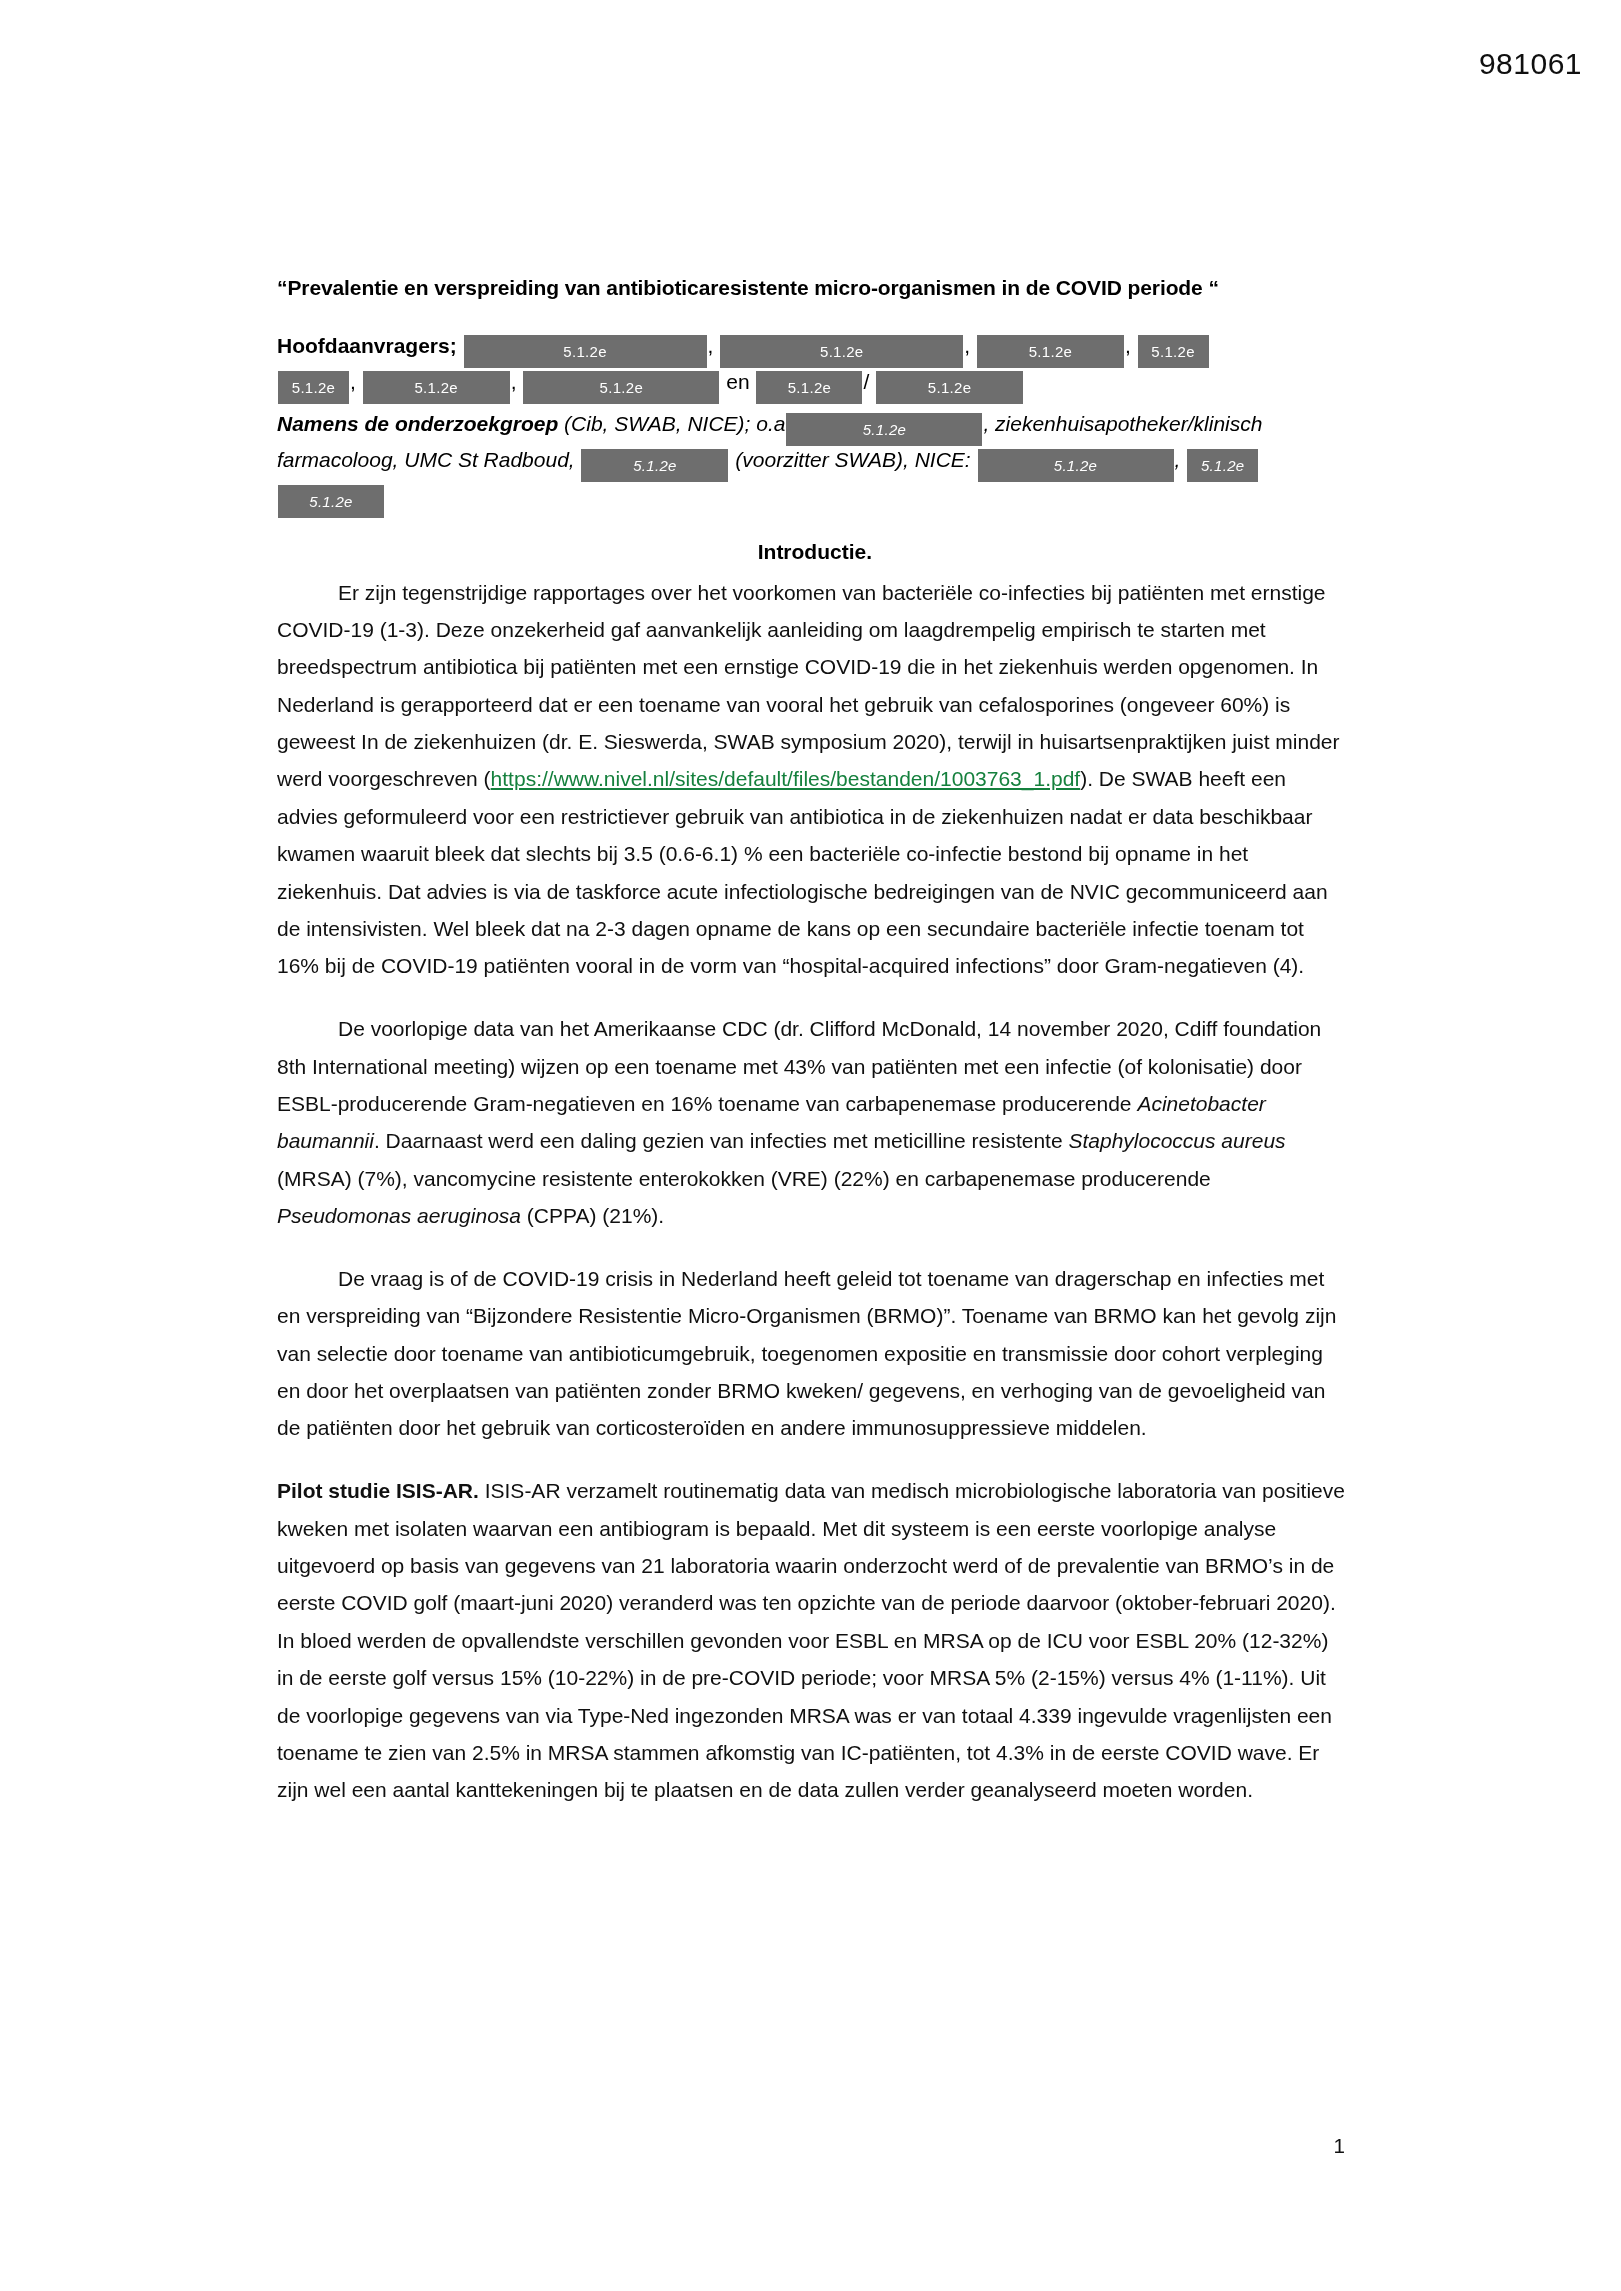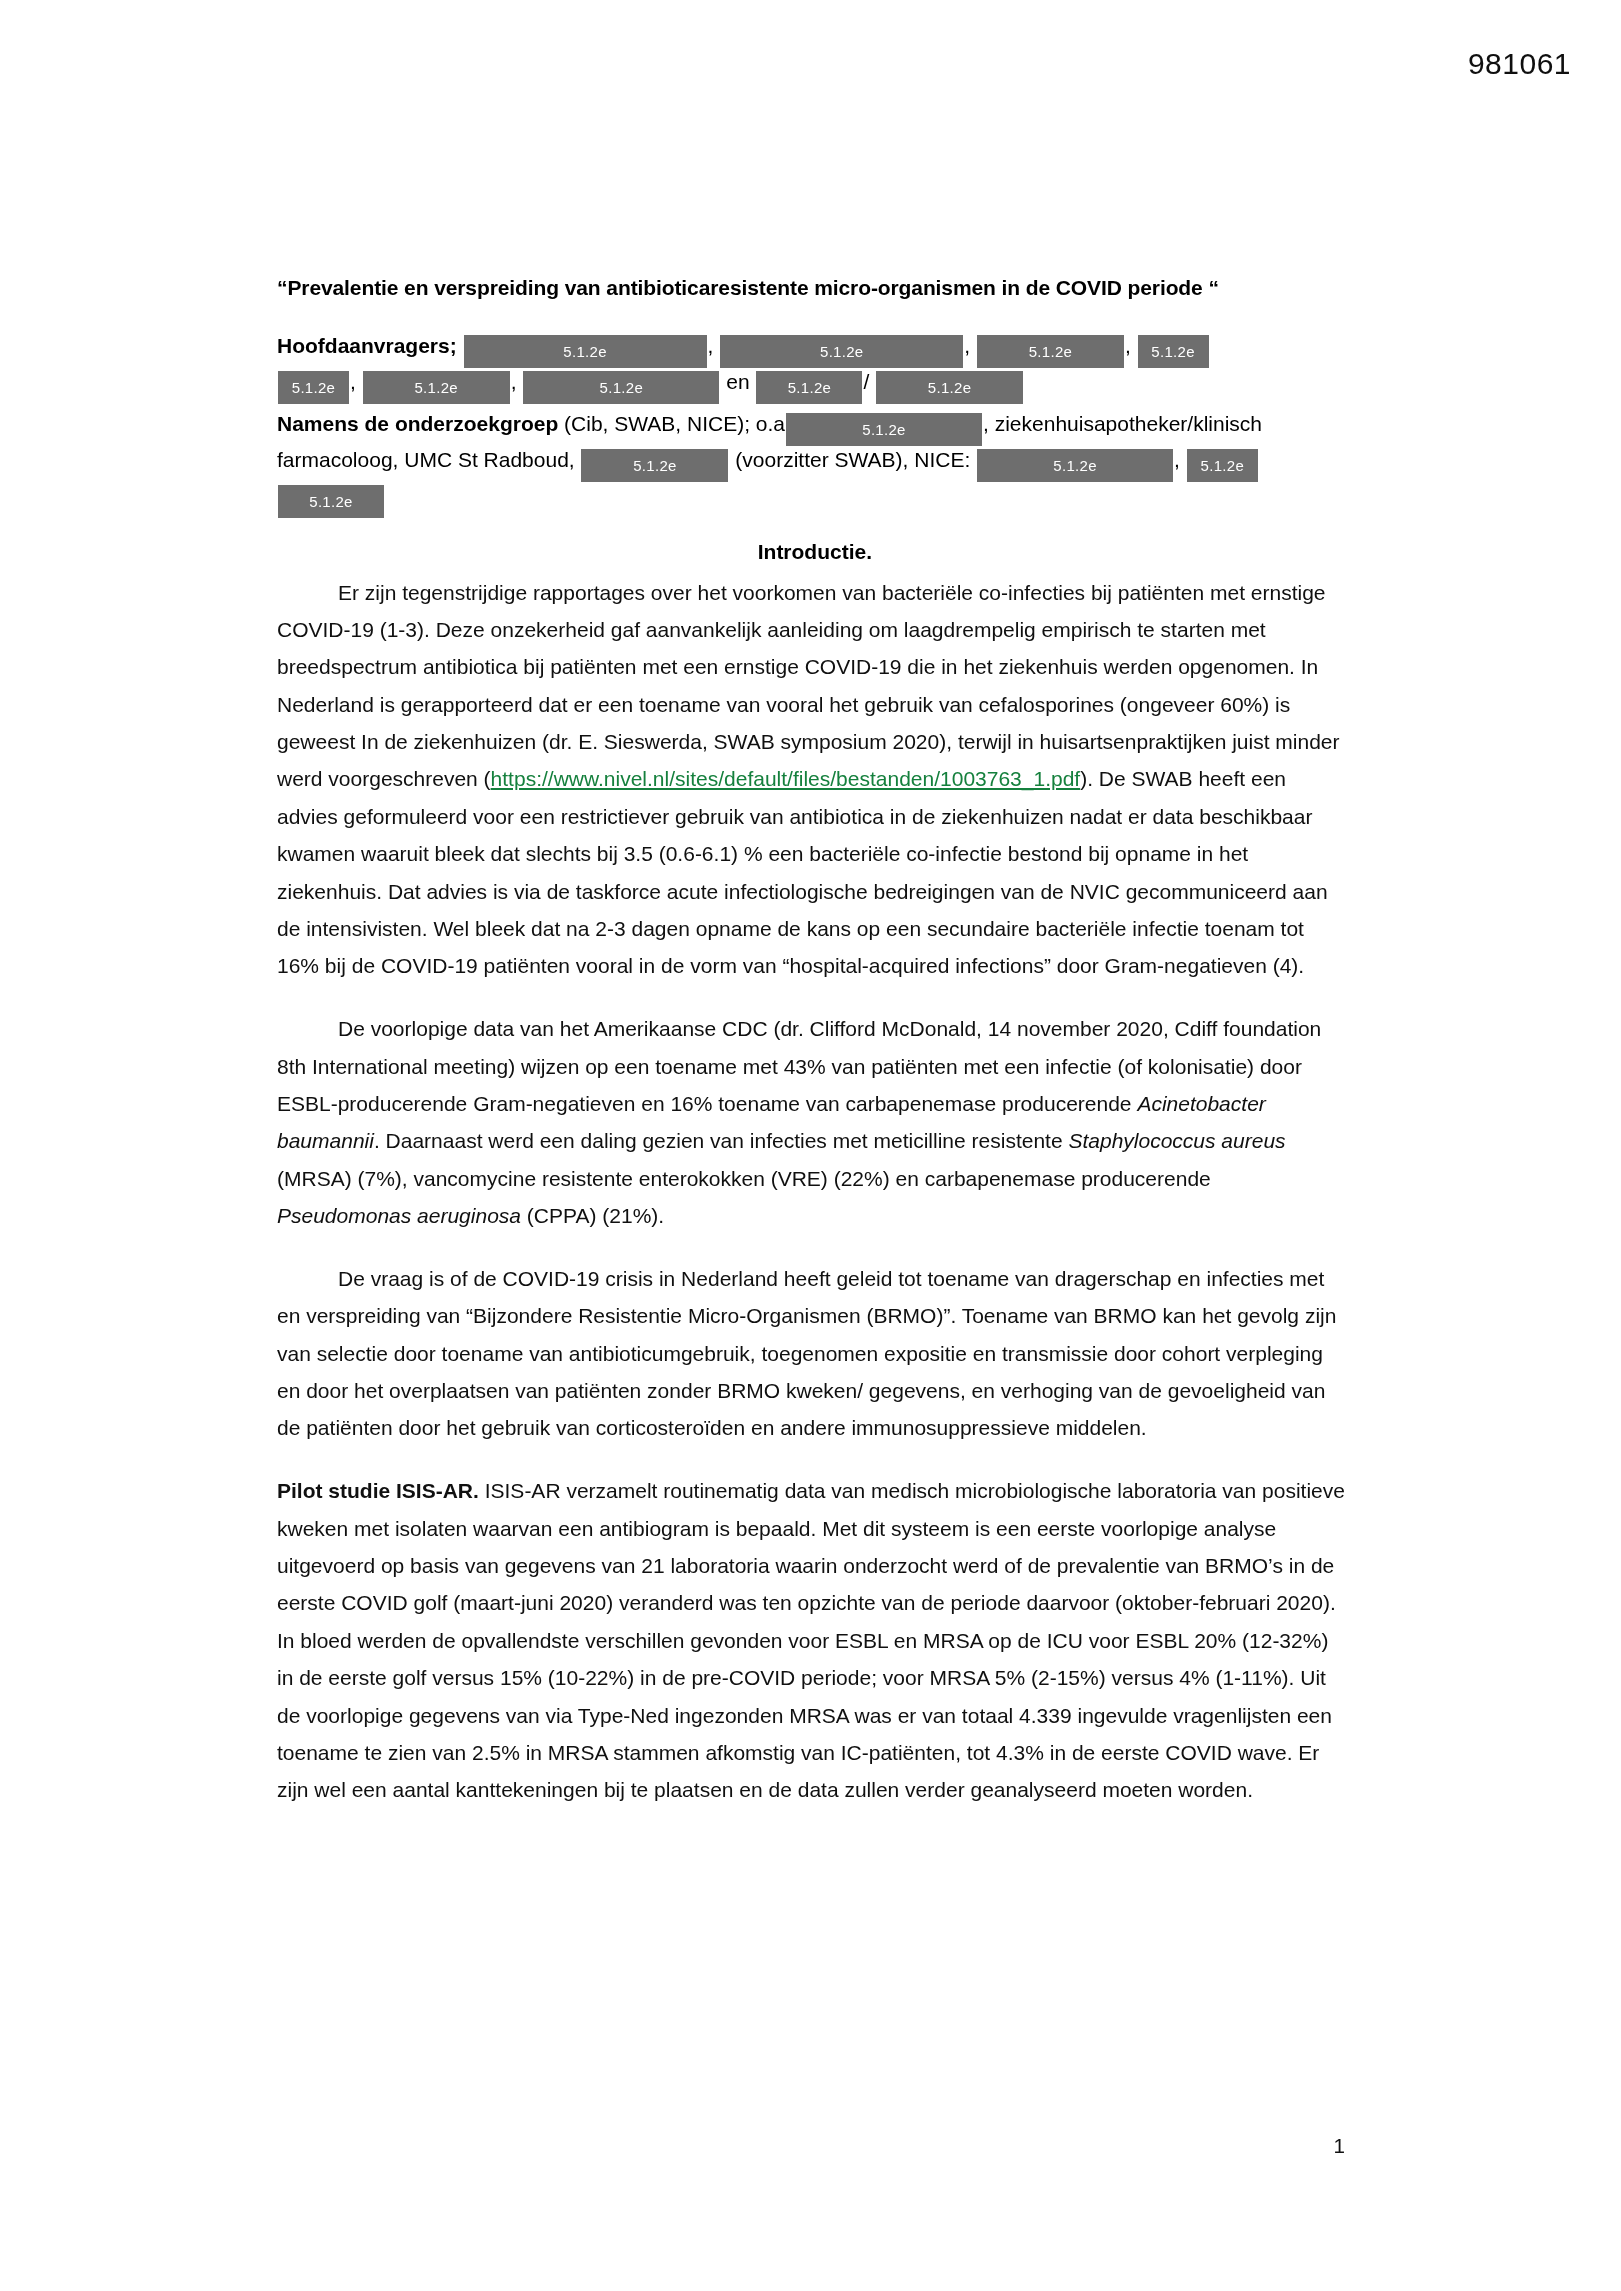--- a/index.html
+++ b/index.html
@@ -16,21 +16,21 @@
   .page {
     position: relative;
     width: 1621px;
     height: 2292px;
     background: #ffffff;
   }
   
   .doc-number {
     position: absolute;
     top: 47px;
-    right: 50px;
+    right: 39px;
     font-size: 30px;
     letter-spacing: 0.5px;
     color: #0f0f0f;
     font-family: "Liberation Sans", sans-serif;
   }
   
   .content {
     position: absolute;
     left: 277px;
     top: 274px;
@@ -47,20 +47,21 @@
   .authors-block {
     font-size: 21px;
     line-height: 1.72;
     margin: 0 0 5.9px 0;
     text-align: left;
   }
   .authors-block2 {
     font-size: 21px;
     line-height: 1.72;
     margin: 0 0 3.9px 0;
+    font-style: italic;
   }
   .lbl-bold { font-weight: bold; }
   
   .redact {
     display: inline-block;
     background: #6e6e6e;
     color: #ffffff;
     font-size: 15px;
     font-family: "Liberation Sans", sans-serif;
     text-align: center;

